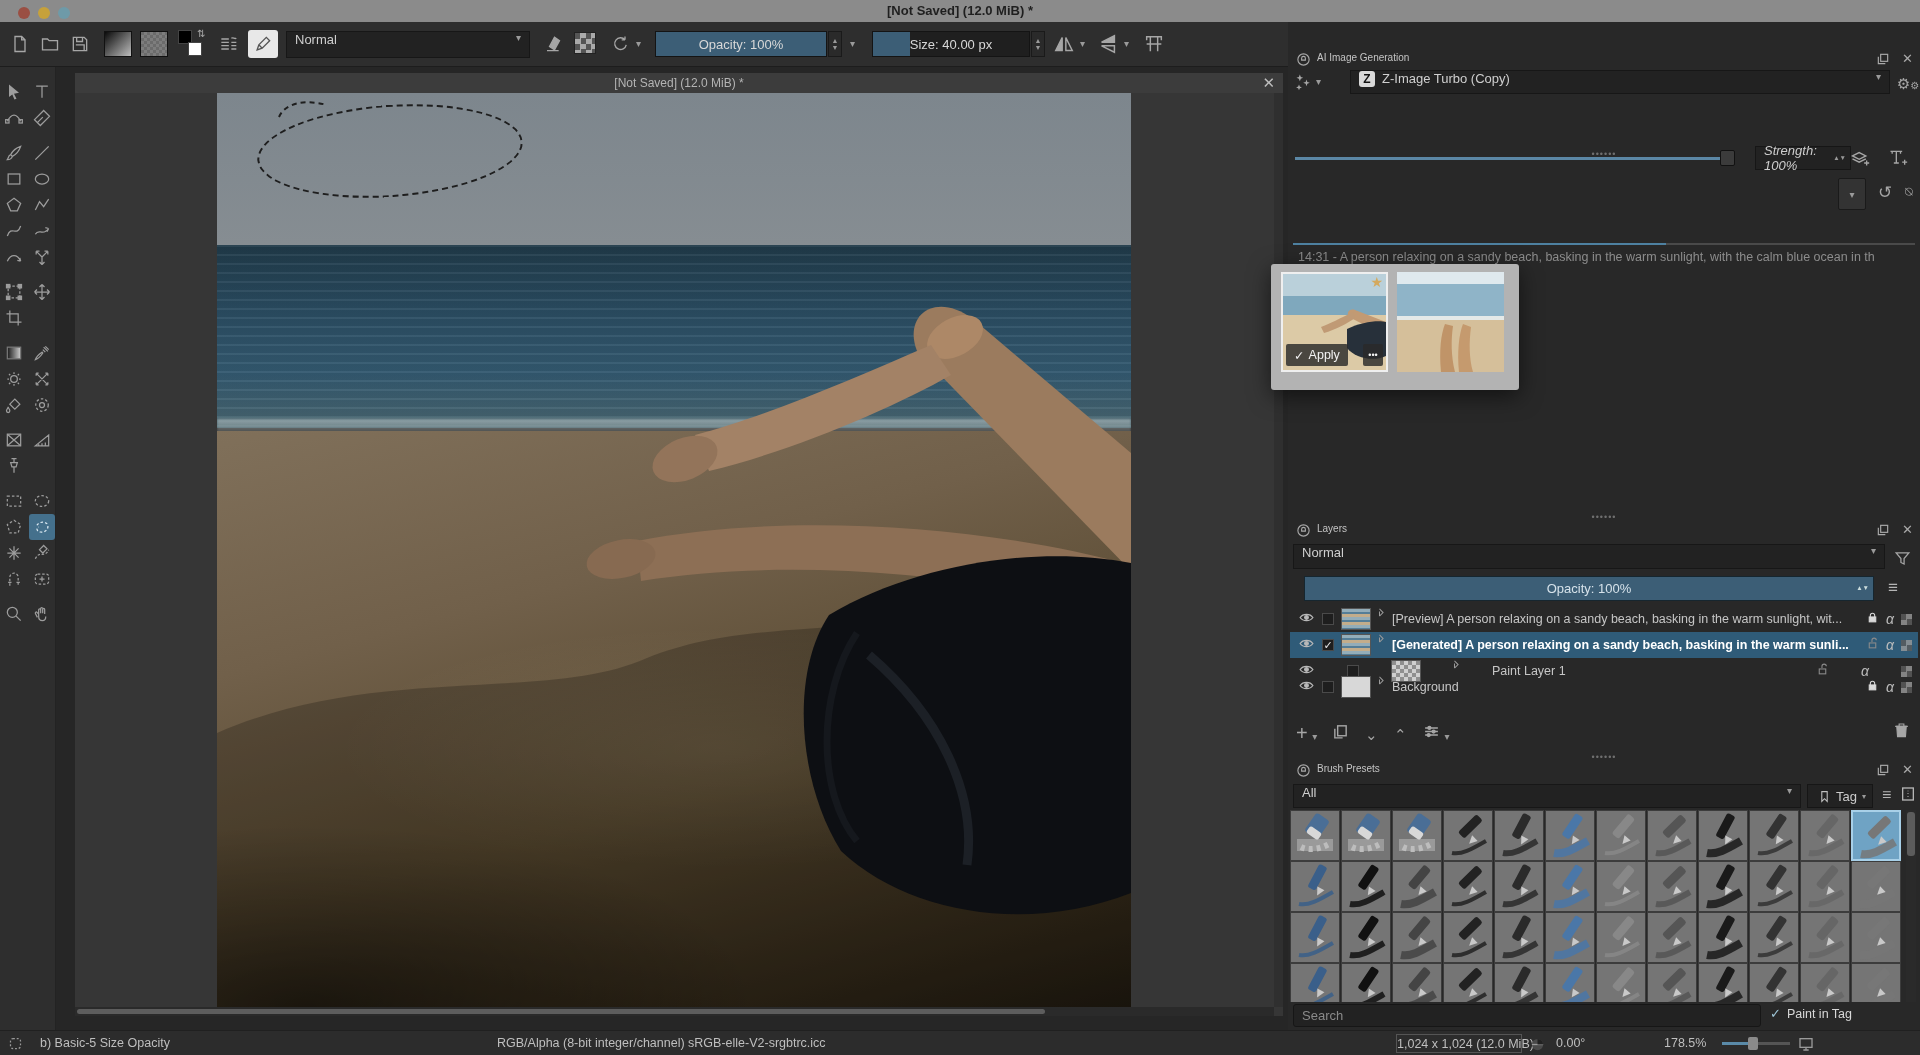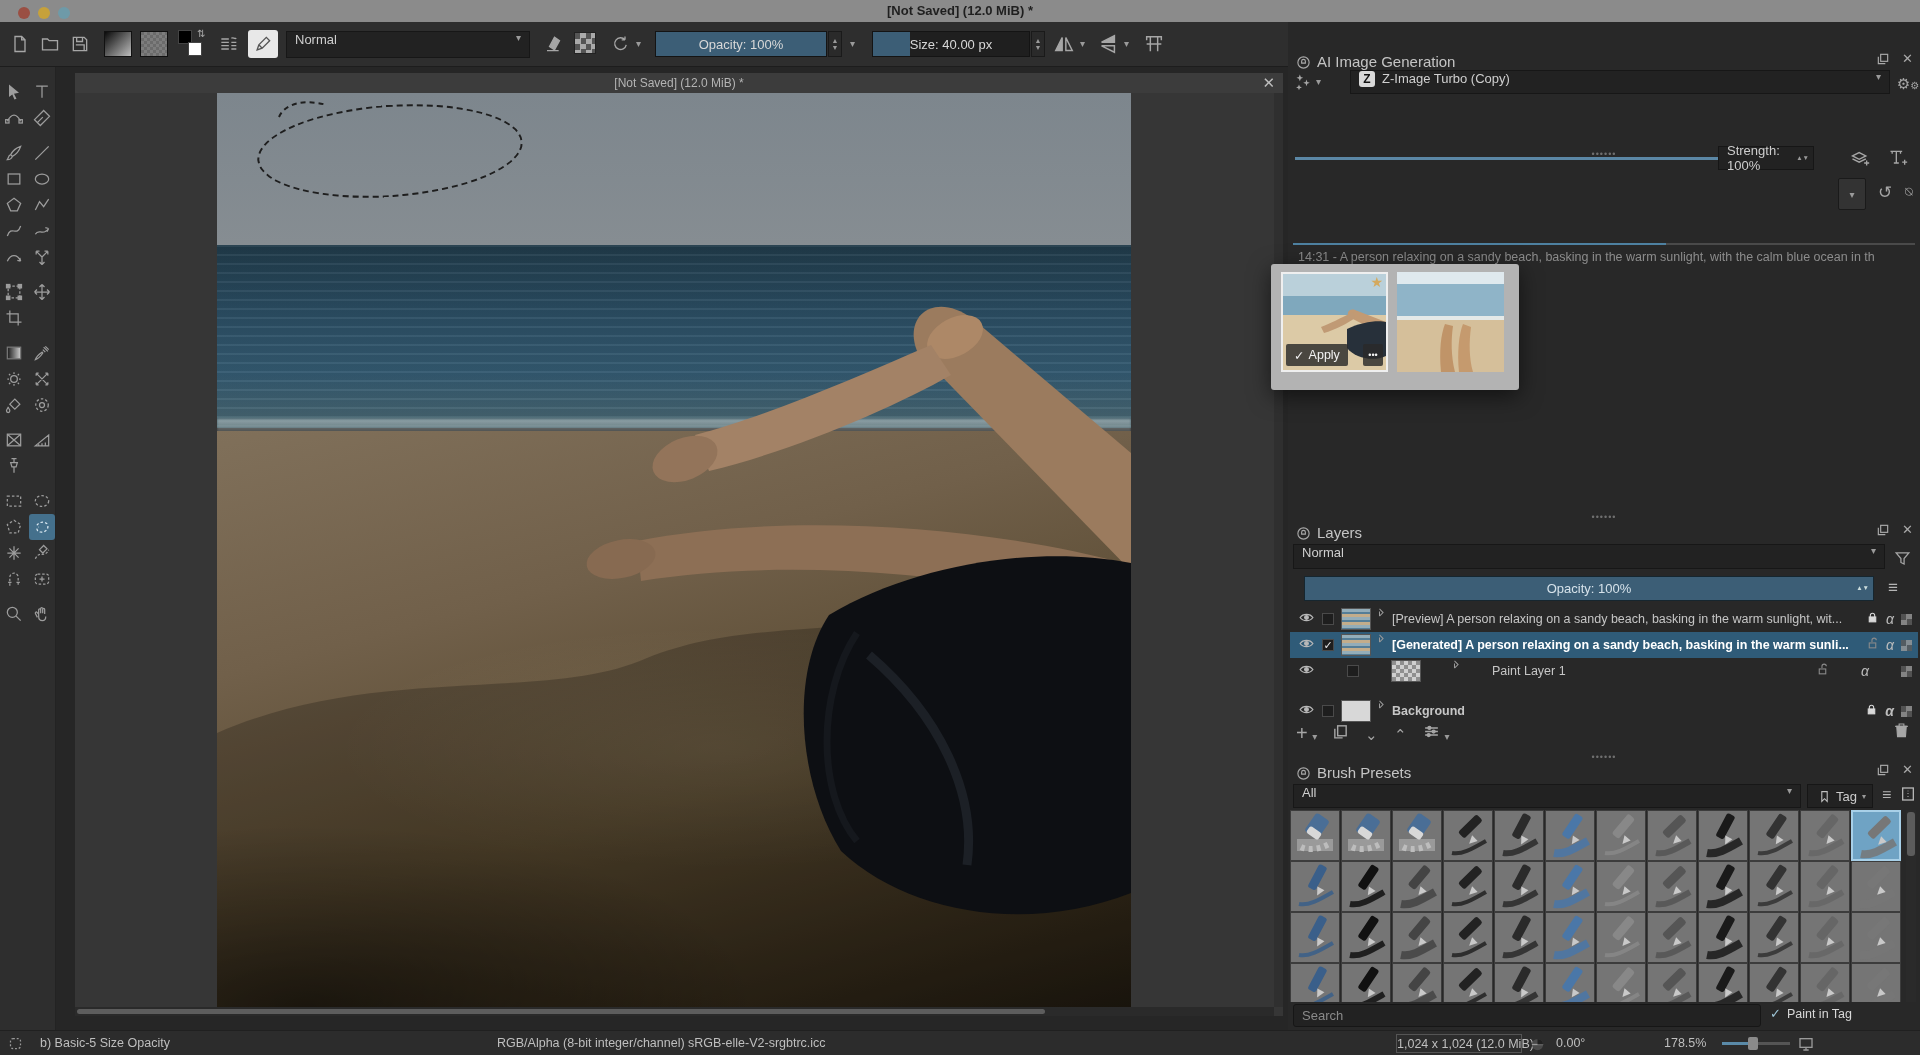--- a/index.html
+++ b/index.html
@@ -52,22 +52,22 @@
   .sand:before { content:""; position:absolute; inset:0;
           background:radial-gradient(ellipse 70% 45% at 10% 100%, rgba(0,0,0,0.5), transparent 70%),
                      radial-gradient(ellipse 60% 30% at 55% 55%, rgba(255,236,200,0.10), transparent 70%); }
   #selection-ellipse { position:absolute; left:40px; top:12px; width:266px; height:92px;
           border:2px dashed #1e1e1e; border-radius:50%; transform:rotate(-4deg); }
   #canvas-vscroll { position:absolute; right:0; top:20px; width:9px; bottom:9px; background:#2f2f2f; }
   #canvas-hscroll { position:absolute; left:0; bottom:0; height:9px; right:9px; background:#2a2a2a; }
   #canvas-hthumb { position:absolute; left:2px; top:2px; height:5px; width:968px; background:#5d5d5d; border-radius:3px; }
   
   #right-panel { left:1288px; top:22px; width:632px; height:1008px; background:#282828; }
-  .docker-head { position:absolute; height:18px; display:flex; align-items:flex-end; gap:6px;
-                 color:#c4c4c4; font-size:15px; }
+  .docker-head { position:absolute; height:18px; display:flex; align-items:flex-start; gap:6px;
+                 color:#c4c4c4; font-size:10px; }
   .win-ic { color:#a9a9a9; font-size:13px; }
   .field { background:#222; border:1px solid #161616; color:#cdcdcd; font-size:13px; }
   .grip { position:absolute; color:#6f6f6f; font-size:9px; letter-spacing:1px; text-align:center; width:60px; }
   .bluebar { background:#3c5e76; border:1px solid #16262f; color:#d6e2ea; font-size:13px;
              display:flex; align-items:center; justify-content:center; }
   
   .lrow { position:absolute; left:2px; width:628px; height:26px; display:flex; align-items:center; gap:7px; padding-left:8px; }
   .lrow.sel { background:#2f5b78; }
   .lrow .nm { flex:1; font-size:12.5px; color:#c6c6c6; white-space:nowrap; overflow:hidden; }
   .lrow.sel .nm { color:#ffffff; font-weight:bold; }
@@ -502,21 +502,21 @@
     <span class="caret">▾</span>
   </div>
   <div class="abs ic" style="left:608px; top:50px;">
     <span style="color:#a6a6a6; font-size:15px;">⚙<span style="font-size:10px;">⚙</span></span>
   </div>
 
   <div class="grip" style="left:286px; top:127px;">••••••</div>
 
   <div class="abs" style="left:7px; top:135px; width:430px; height:3px; background:#5b87a5;"></div>
   <div class="abs" style="left:432px; top:128px; width:15px; height:16px; background:#3b3b3b; border:1px solid #111; border-radius:2px;"></div>
-  <div class="abs field" style="left:430px; top:124px; width:96px; height:24px; display:flex; align-items:center; padding:0 4px 0 8px;">
+  <div class="abs field" style="left:467px; top:124px; width:96px; height:24px; display:flex; align-items:center; padding:0 4px 0 8px;font-style:italic;">
     <span style="flex:1;">Strength: 100%</span>
     <span style="display:flex; flex-direction:column; font-size:6.5px; line-height:6.5px; color:#999;">▲▼</span>
   </div>
   <div class="abs ic" style="left:560px; top:124px;">
       <svg viewBox="0 0 24 24" width="20" height="20">
         <path d="M3 13 L11 17 L19 13 M3 9.5 L11 5.5 L19 9.5 L11 13.5 Z M17 18 H23 M20 15 V21"></path>
       </svg>
     </div>
   <div class="abs ic" style="left:598px; top:124px;">
       <svg viewBox="0 0 24 24" width="20" height="20">
@@ -617,21 +617,21 @@
             <path d="M5 5 H16 V16 M16 16 L9 9" transform="rotate(45 12 12)"></path>
           </svg></span>
         <span class="nm">Paint Layer 1</span>
         <span><svg viewBox="0 0 24 24" width="13" height="13" style="stroke:#8a8a8a; fill:none; stroke-width:2;">
             <rect x="6" y="11" width="12" height="9"></rect>
             <path d="M8 11 V8 a4 4 0 0 1 8 0" fill="none" transform="translate(3 -2)"></path>
           </svg></span>
         <span class="alpha-sym">α</span>
         <span class="chk-ic" style="margin-right:6px;"></span>
       </div>
-      <div class="lrow" style="top: 92px; font-weight: bold;">
+      <div class="lrow" style="top: 68px;">
         <span><svg viewBox="0 0 24 24" width="17" height="17" style="stroke:#b8b8b8; fill:none; stroke-width:1.8;">
             <path d="M3 12 C7 6 17 6 21 12 C17 18 7 18 3 12 Z"></path>
             <circle cx="12" cy="12" r="2.6" fill="#b8b8b8"></circle>
           </svg></span>
         <span class="cbx"></span>
         <span class="lthumb" style="background:#d8d8d8; background-size:8px 8px;"></span>
         <span style="margin:-10px 0 0 -4px;"><svg viewBox="0 0 24 24" width="11" height="11" style="stroke:#9a9a9a; fill:none; stroke-width:2.2;">
             <path d="M5 5 H16 V16 M16 16 L9 9" transform="rotate(45 12 12)"></path>
           </svg></span>
         <span class="nm">Background</span>

